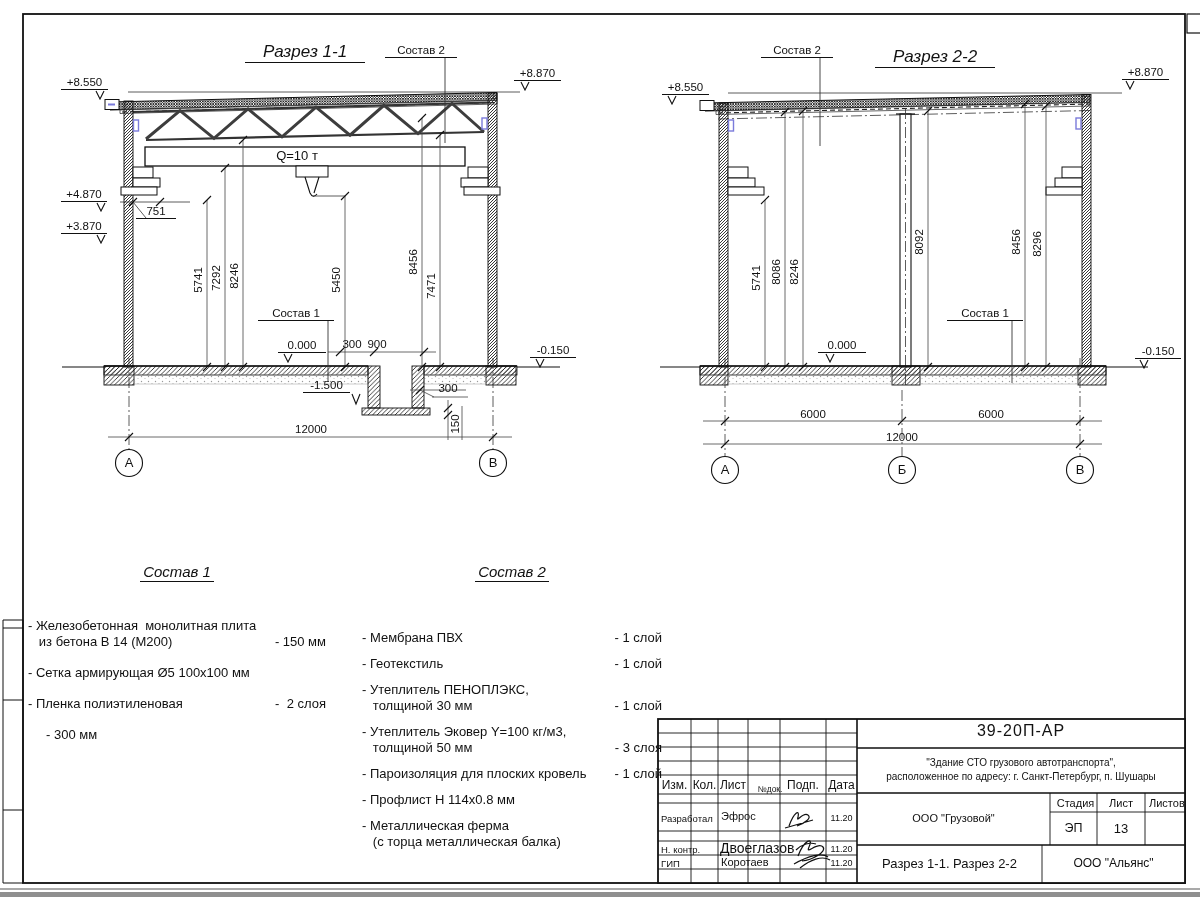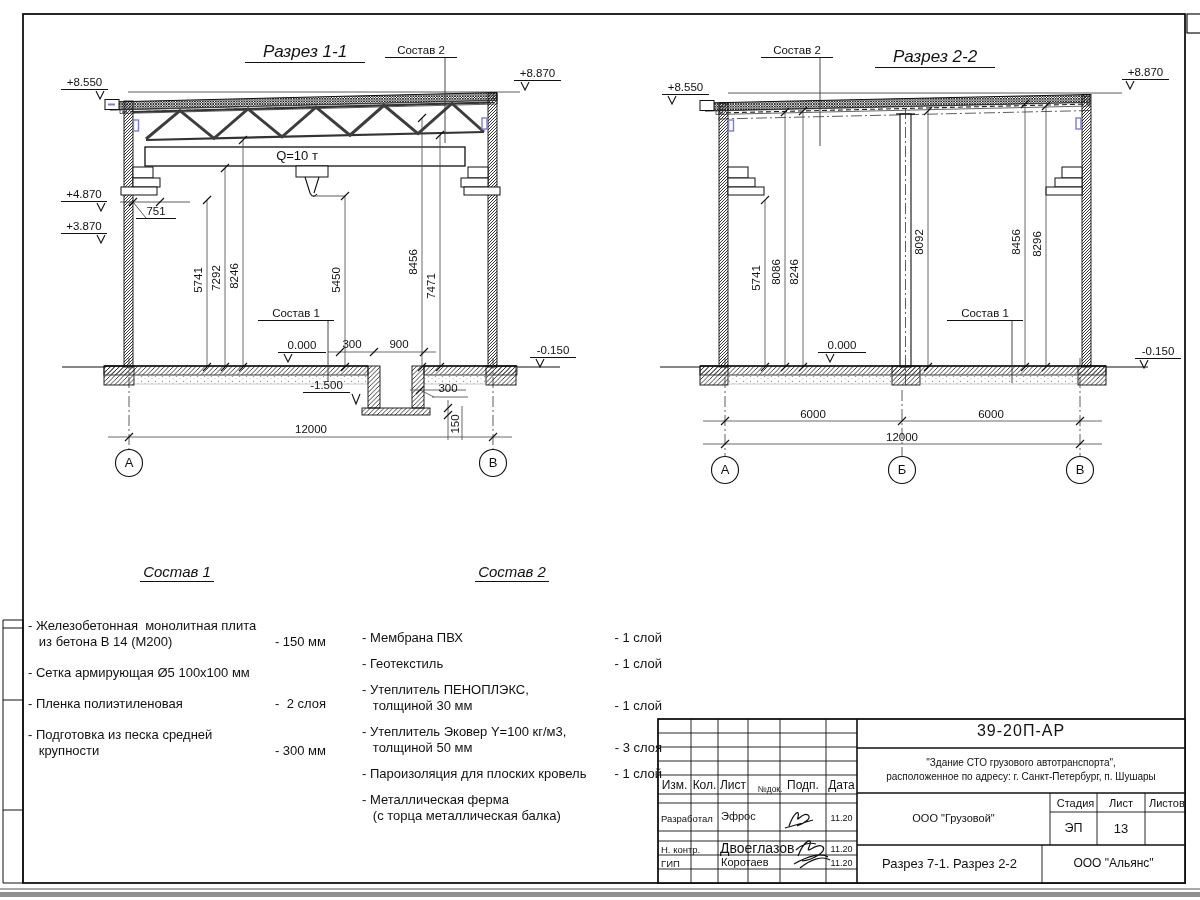--- a/index.html
+++ b/index.html
@@ -194,21 +194,21 @@
 <div class="t c ul" style="left:136px;top:204px;width:40px">751</div>
 <div class="t c rot" style="left:168px;top:273px;width:60px">5741</div>
 <div class="t c rot" style="left:186px;top:271px;width:60px">7292</div>
 <div class="t c rot" style="left:204px;top:269px;width:60px">8246</div>
 <div class="t c rot" style="left:306px;top:273px;width:60px">5450</div>
 <div class="t c rot" style="left:383px;top:255px;width:60px">8456</div>
 <div class="t c rot" style="left:401px;top:279px;width:60px">7471</div>
 <div class="t c ul" style="left:258px;top:306px;width:76px">Состав 1</div>
 <div class="t c ul" style="left:278px;top:338px;width:48px">0.000</div>
 <div class="t c" style="left:332px;top:337px;width:40px">300</div>
-<div class="t c" style="left:379px;top:337px;width:40px">900</div>
+<div class="t c" style="left:357px;top:337px;width:40px">900</div>
 <div class="t c ul" style="left:530px;top:343px;width:46px">-0.150</div>
 <div class="t c ul" style="left:303px;top:378px;width:47px">-1.500</div>
 <div class="t c" style="left:428px;top:381px;width:40px">300</div>
 <div class="t c rot" style="left:425px;top:417px;width:60px">150</div>
 <div class="t c" style="left:281px;top:422px;width:60px">12000</div>
 <div class="t c" style="left:119px;top:456px;width:20px;font-size:13px">А</div>
 <div class="t c" style="left:483px;top:456px;width:20px;font-size:13px">В</div>
 
 <div class="t big it ul c" style="left:875px;top:47px;width:120px">Разрез 2-2</div>
 <div class="t c ul" style="left:761px;top:43px;width:72px">Состав 2</div>
@@ -240,22 +240,20 @@
   </div>
   <div class="row" style="margin-bottom:15px">
     <span class="nm">- Сетка армирующая Ø5 100х100 мм</span>
     <span class="vl"></span>
   </div>
   <div class="row" style="margin-bottom:15px">
     <span class="nm">- Пленка полиэтиленовая</span>
     <span class="vl">-  2 слоя</span>
   </div>
   <div class="row" style="margin-bottom:15px">
-    <span class="nm">- Подготовка из песка средней
-   крупности</span>
     <span class="vl">- 300 мм</span>
   </div>
 </div>
 
 <div class="list" style="left:362px;top:564px;width:300px">
   <div class="hd">Состав 2</div>
   <div style="height:48px"></div>
   <div class="row" style="margin-bottom:10px">
     <span class="nm">- Мембрана ПВХ</span>
     <span class="vl">- 1 слой</span>
@@ -270,38 +268,42 @@
     <span class="vl">- 1 слой</span>
   </div>
   <div class="row" style="margin-bottom:10px">
     <span class="nm">- Утеплитель Эковер Y=100 кг/м3,
    толщиной 50 мм</span>
     <span class="vl">- 3 слоя</span>
   </div>
   <div class="row" style="margin-bottom:10px">
     <span class="nm">- Пароизоляция для плоских кровель</span>
     <span class="vl">- 1 слой</span>
+  </div>
+  <div class="row" style="margin-bottom:10px">
+    <span class="nm">- Профлист Н 114х0.8 мм</span>
+    <span class="vl"></span>
   </div>
   <div class="row">
     <span class="nm">- Металлическая ферма
    (с торца металлическая балка)</span>
     <span class="vl"></span>
   </div>
 </div>
 
 <div class="tb c" style="left:857px;top:724px;width:328px;font-size:16px;letter-spacing:1px">39-20П-АР</div>
 <div class="tb c" style="left:860px;top:756px;width:322px;font-size:10px;line-height:14px;white-space:pre-line">"Здание СТО грузового автотранспорта",
 расположенное по адресу: г. Санкт-Петербург, п. Шушары</div>
 <div class="tb c" style="left:857px;top:812px;width:193px">ООО "Грузовой"</div>
 <div class="tb c" style="left:1050px;top:797px;width:51px">Стадия</div>
 <div class="tb c" style="left:1097px;top:797px;width:48px">Лист</div>
 <div class="tb" style="left:1149px;top:797px">Листов</div>
 <div class="tb c" style="left:1050px;top:822px;width:47px;font-size:12.5px">ЭП</div>
 <div class="tb c" style="left:1097px;top:822px;width:48px;font-size:13px">13</div>
-<div class="tb c" style="left:857px;top:857px;width:185px;font-size:13px">Разрез 7-1. Разрез 2-2</div>
+<div class="tb c" style="left:857px;top:857px;width:185px;font-size:13px">Разрез 1-1. Разрез 2-2</div>
 <div class="tb c" style="left:1042px;top:857px;width:143px;font-size:12px">ООО "Альянс"</div>
 <div class="tb c" style="left:658px;top:779px;width:33px;font-size:12px">Изм.</div>
 <div class="tb c" style="left:691px;top:779px;width:27px;font-size:12px">Кол.</div>
 <div class="tb c" style="left:718px;top:779px;width:30px;font-size:12px">Лист</div>
 <div class="tb c" style="left:748px;top:783px;width:44px;font-size:8.5px">№док.</div>
 <div class="tb c" style="left:780px;top:779px;width:46px;font-size:12px">Подп.</div>
 <div class="tb c" style="left:826px;top:779px;width:31px;font-size:12px">Дата</div>
 <div class="tb" style="left:661px;top:812px;font-size:9.5px">Разработал</div>
 <div class="tb" style="left:721px;top:810px;font-size:11px">Эфрос</div>
 <div class="tb c" style="left:826px;top:812px;width:31px;font-size:9px">11.20</div>

